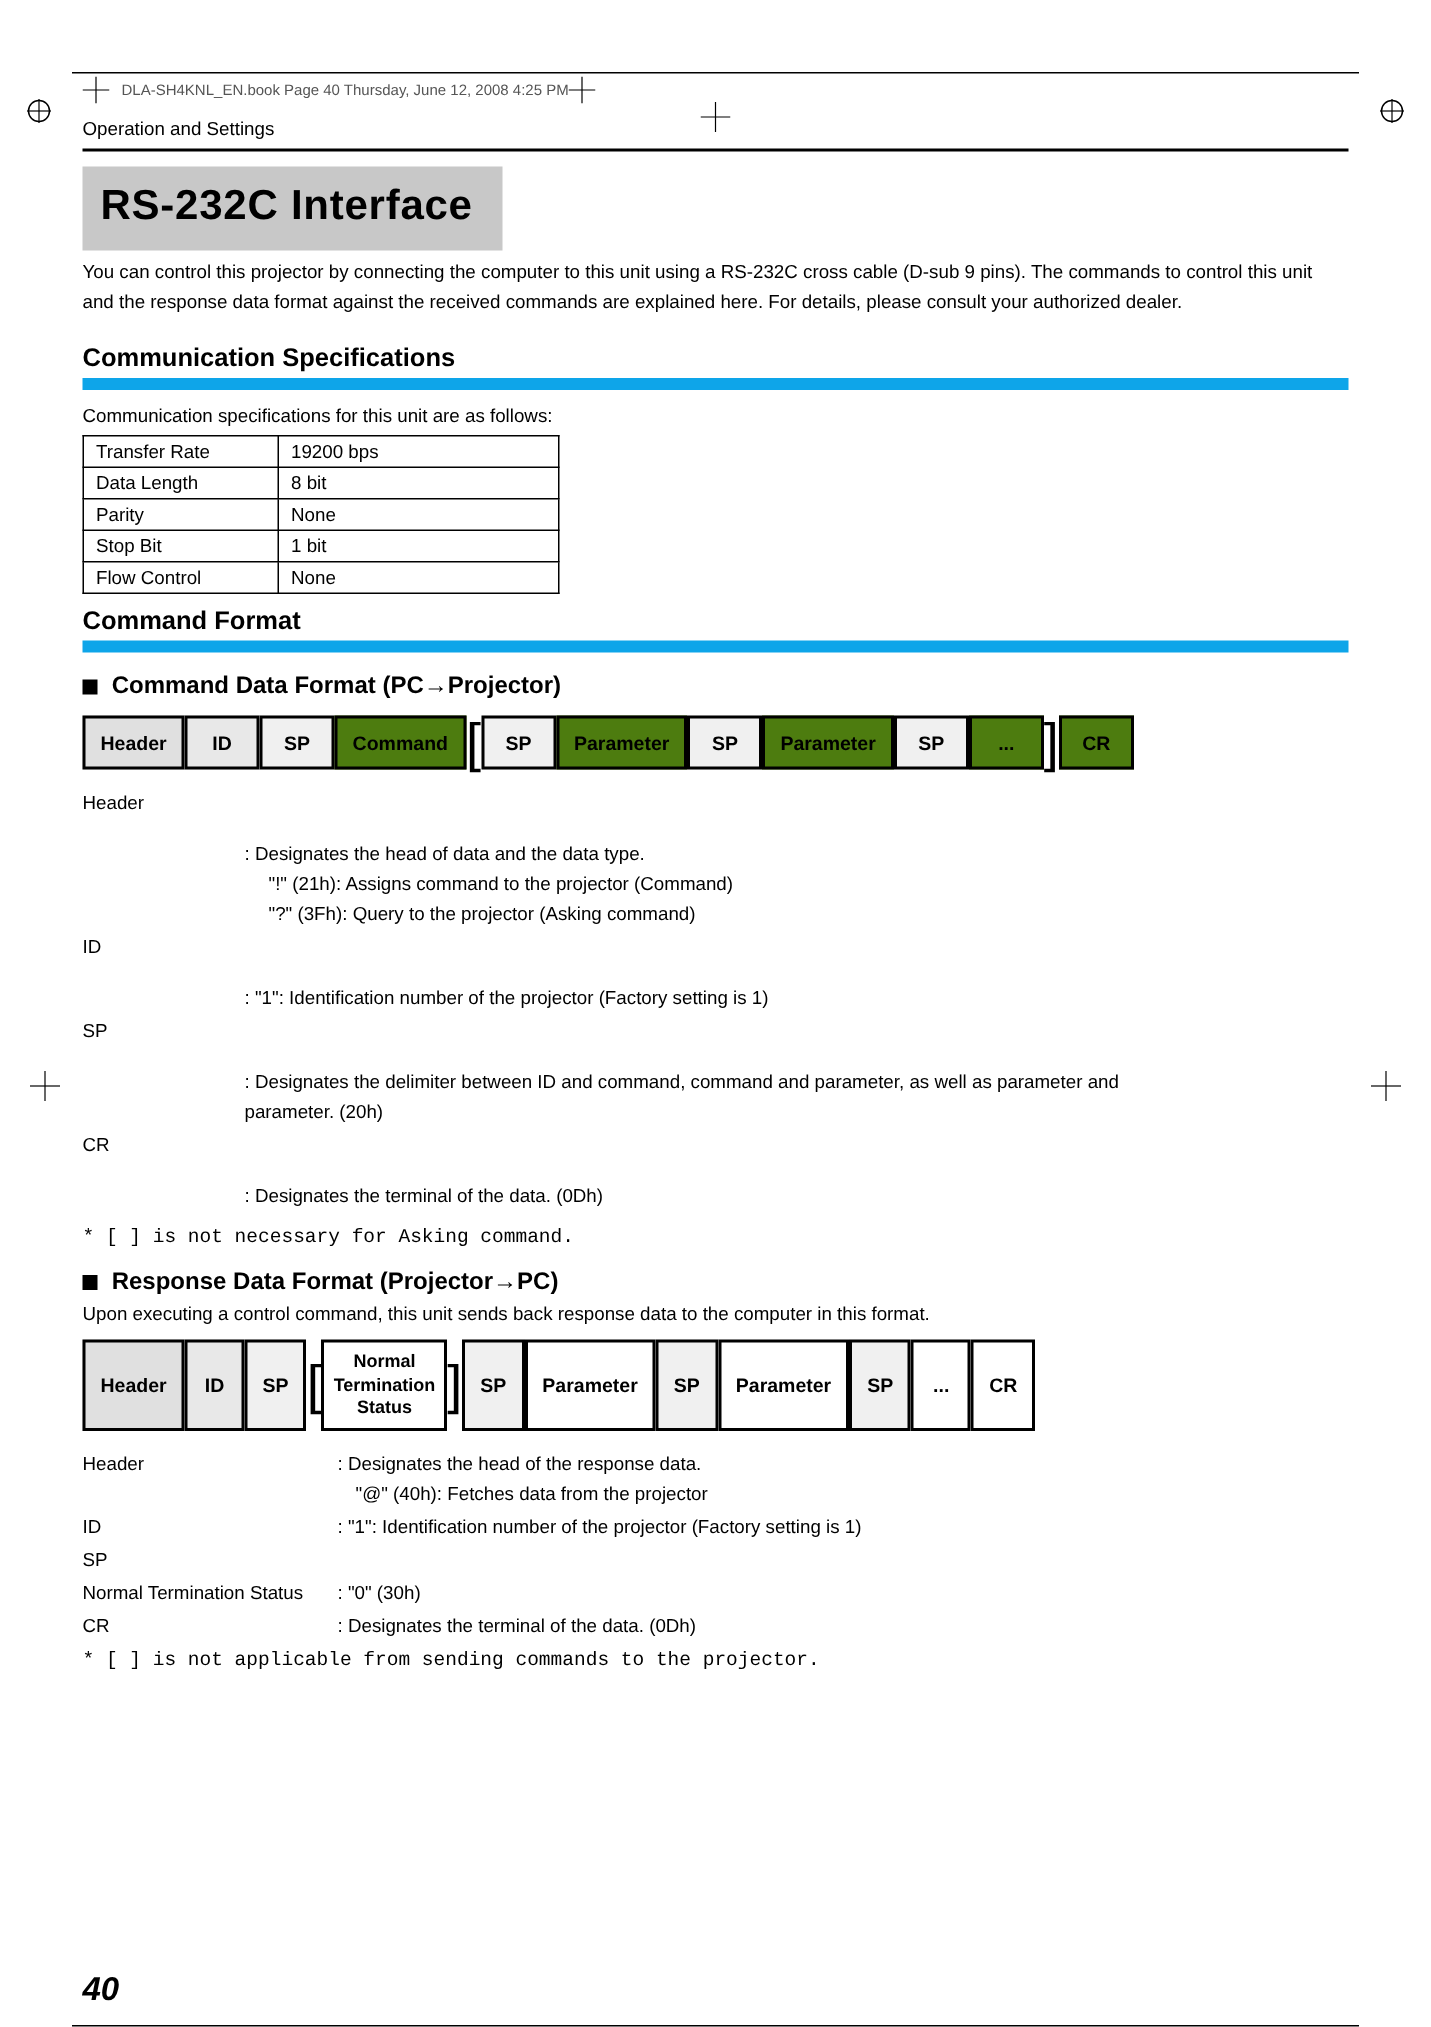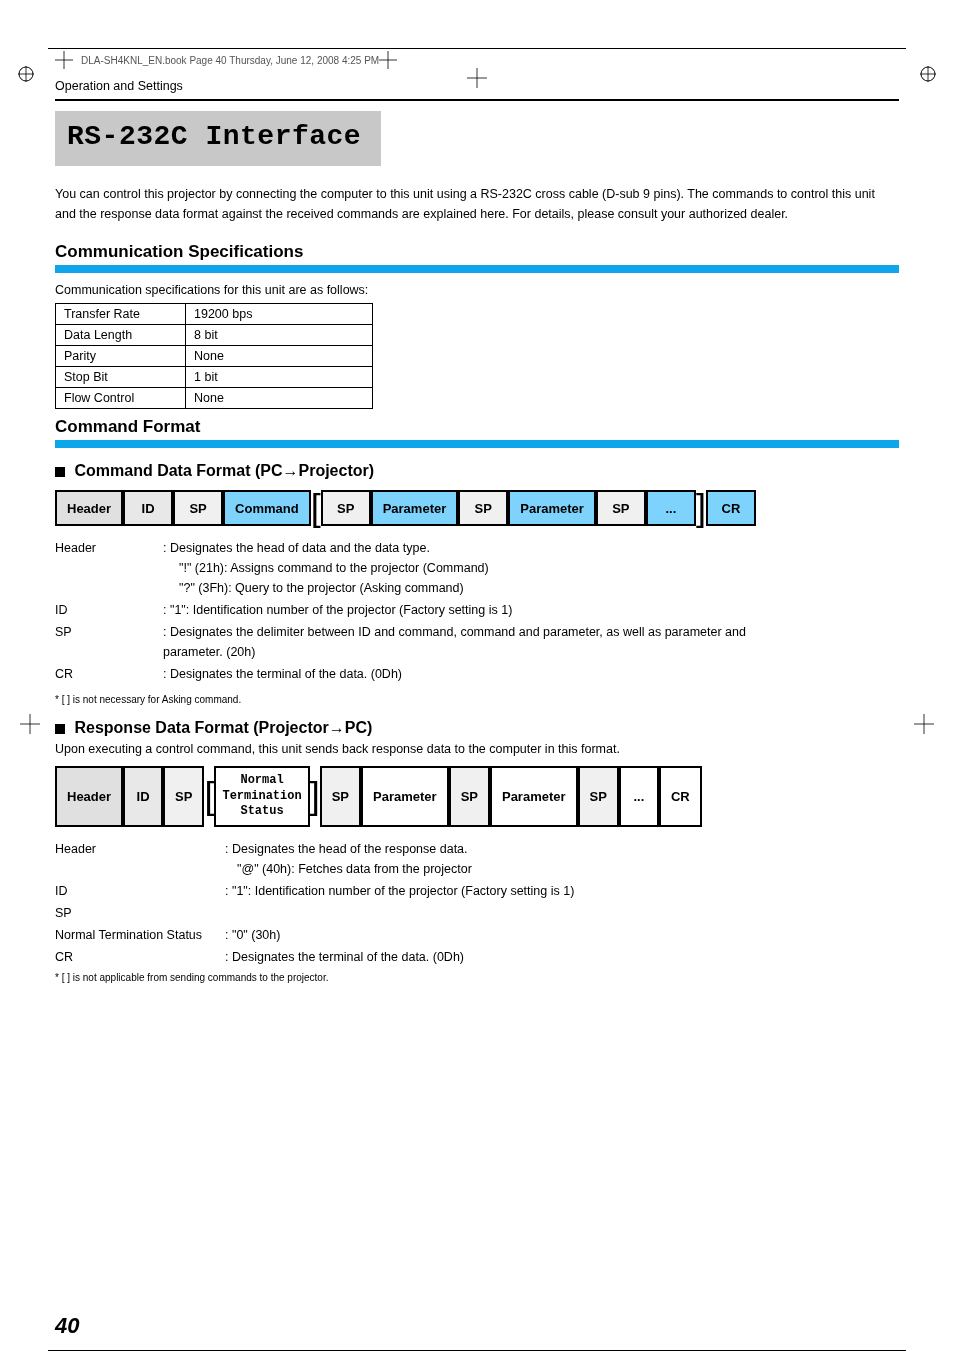--- a/index.html
+++ b/index.html
@@ -29,22 +29,21 @@
     .section-rule {
       border: none;
       border-top: 2px solid #000;
       margin: 6px 0 10px 0;
     }
 
     .title-box {
       background: #c8c8c8;
       display: inline-block;
       padding: 10px 20px 14px 12px;
-      margin-bottom: 18px;
-      font-family: Liberation Mono, monospace;
+      margin-bottom: 4px;
     }
 
     .title-box h1 {
       font-size: 28px;
       font-weight: bold;
       color: #000;
       letter-spacing: 0.5px;
     }
 
     .intro-text {
@@ -116,21 +115,21 @@
     .cmd-box {
       border: 2px solid #000;
       padding: 5px 10px;
       font-size: 13px;
       font-weight: bold;
       text-align: center;
       min-width: 50px;
       display: flex;
       align-items: center;
       justify-content: center;
-      background: #7dd3fc;
+      background: #4d7c0f;
     }
 
     .cmd-box.header-box { background: #e0e0e0; }
     .cmd-box.sp-box { background: #f0f0f0; }
     .cmd-box.id-box { background: #e8e8e8; }
 
     .dots-box {
       display: flex;
       align-items: center;
       padding: 5px 8px;
@@ -157,29 +156,31 @@
       flex-shrink: 0;
     }
 
     .desc-colon {
       min-width: 18px;
       flex-shrink: 0;
     }
 
     .desc-content {
       flex: 1;
+      margin-top: 34px;
     }
 
     .desc-content .desc-sub {
       padding-left: 16px;
     }
 
     .note-text {
-      font-size: 10px;
+      font-size: 13px;
       margin: 5px 0 14px 0;
+      font-family: Liberation Mono, monospace;
     }
 
     
     .resp-format {
       display: flex;
       align-items: stretch;
       margin: 10px 0 12px 0;
     }
 
     .resp-box {
@@ -193,21 +194,20 @@
       justify-content: center;
       background: #fff;
       min-width: 40px;
     }
 
     .resp-box.normal-term {
       min-width: 70px;
       line-height: 1.3;
       padding: 5px 6px;
       font-size: 12px;
-      font-family: Liberation Mono, monospace;
     }
 
     
     .resp-desc {
       font-size: 12.5px;
       line-height: 1.6;
     }
 
     .resp-desc-row {
       display: flex;

